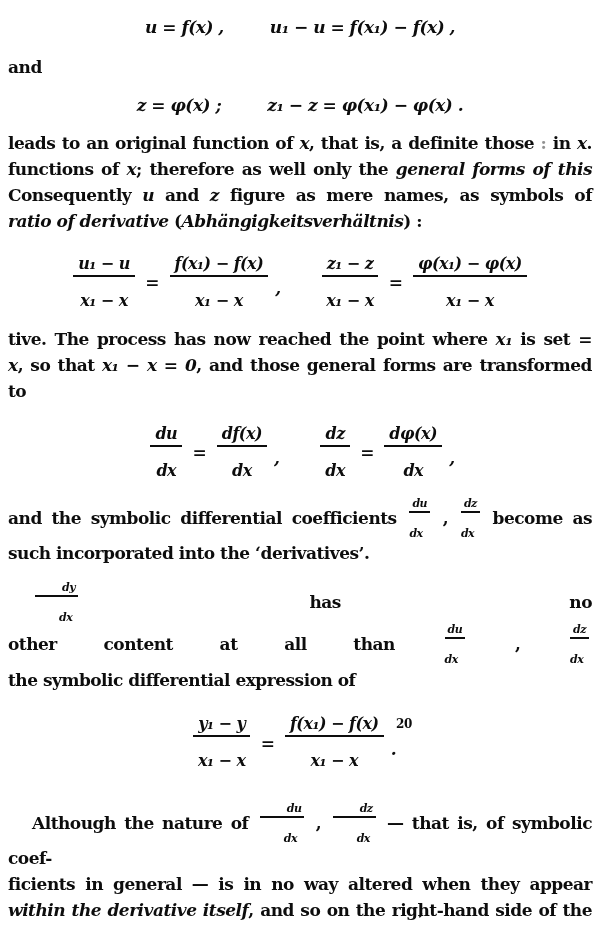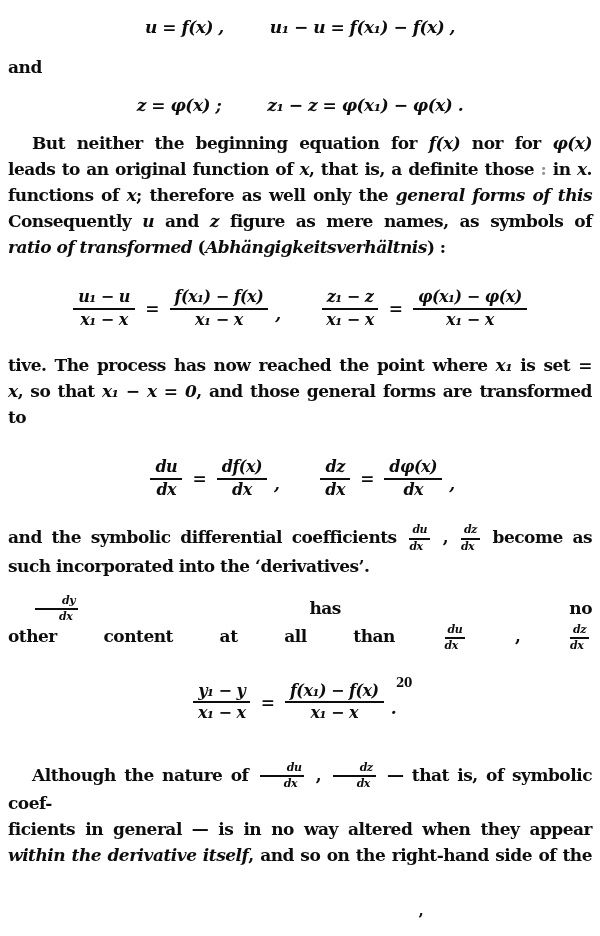--- a/index.html
+++ b/index.html
@@ -64,21 +64,21 @@
     font-style: italic;
     line-height: 1.1;
     font-size: 11px;
     margin: 0 3px;
   }
   .frac .num {
     display: block;
     border-bottom: 2px solid #0d0d0d;
     padding: 0 3px 1px 3px;
   }
-  .frac .den { display: block; padding-top: 1px; }
+  .frac .den { display: block; padding-top: 15px; }
   .frac.big { font-size: 16px; margin: 0 5px; }
   .frac.big .num { padding: 0 5px 2px 5px; }
   .wgap { display: inline-block; }
   .low { align-self: flex-end; padding-bottom: 12px; margin-left: 2px; }
   .sup {
     align-self: flex-start;
     font-size: 12px;
     font-style: normal;
     padding-top: 2px;
   }
@@ -94,25 +94,24 @@
 
 <div class="page">
 
   <div class="eqtop"><span>u = f(x) ,</span><span class="wgap" style="width: 46px;"></span><span>u₁ − u = f(x₁) − f(x) ,</span></div>
 
   <div class="andlbl">and</div>
 
   <div class="eqtop t2"><span>z = φ(x) ;</span><span class="wgap" style="width: 46px;"></span><span>z₁ − z = φ(x₁) − φ(x) .</span></div>
 
   <div class="para p1">
-    <div class="pline jl indent"><span>But neither the beginning equation for </span><span class="it">f(x)</span><span> nor for </span><span class="it">φ(x)</span></div>
     <div class="pline jl"><span>leads to an original function of </span><span class="it">x</span><span>, that is, a definite those </span><span class="faint">:</span><span> in </span><span class="it">x</span><span>.</span></div>
     <div class="pline jl"><span>functions of </span><span class="it">x</span><span>; therefore as well only the </span><span class="it">general forms of this</span></div>
     <div class="pline jl"><span>Consequently </span><span class="it">u</span><span> and </span><span class="it">z</span><span> figure as mere names, as symbols of</span></div>
-    <div class="pline ll"><span class="it">ratio of transformed</span><span> (</span><span class="it">Abhängigkeitsverhältnis</span><span>) :</span></div>
+    <div class="pline ll"><span class="it">ratio of derivative</span><span> (</span><span class="it">Abhängigkeitsverhältnis</span><span>) :</span></div>
   </div>
 
   <div class="eqdisp eqA">
       <span class="frac big">
         <span class="num">u₁ − u</span>
         <span class="den">x₁ − x</span>
       </span>
       <span>&nbsp;=&nbsp;</span>
       <span class="frac big">
         <span class="num">f(x₁) − f(x)</span>
@@ -162,20 +161,21 @@
     </div>
 
   <div class="para p3">
     <div class="pline jl"><span>and the symbolic differential coefficients </span><span class="frac"><span class="num">du</span><span class="den">dx</span></span><span> , </span><span class="frac"><span class="num">dz</span><span class="den">dx</span></span><span> become as</span></div>
     <div class="pline ll"><span>such incorporated into the ‘derivatives’.</span></div>
   </div>
 
   <div class="para p4">
     <div class="pline jl indent"><span class="frac"><span class="num">dy</span><span class="den">dx</span></span><span> has no</span></div>
     <div class="pline jl"><span>other content at all than </span><span class="frac"><span class="num">du</span><span class="den">dx</span></span><span> , </span><span class="frac"><span class="num">dz</span><span class="den">dx</span></span></div>
+    <div class="pline ll"><span>the symbolic differential expression of</span></div>
   </div>
 
   <div class="eqdisp eqC">
       <span class="frac big">
         <span class="num">y₁ − y</span>
         <span class="den">x₁ − x</span>
       </span>
       <span>&nbsp;=&nbsp;</span>
       <span class="frac big">
         <span class="num">f(x₁) − f(x)</span>

